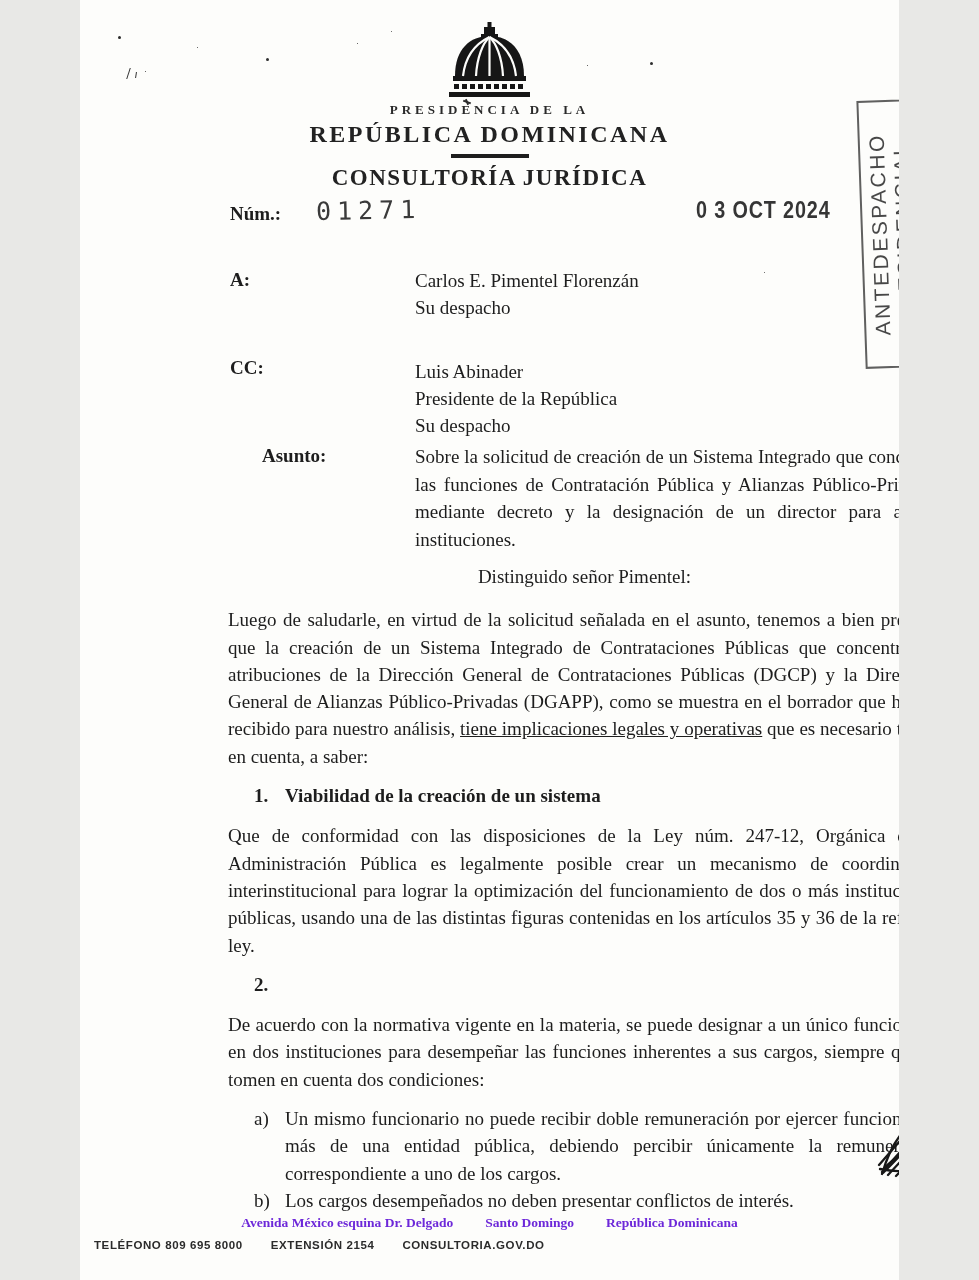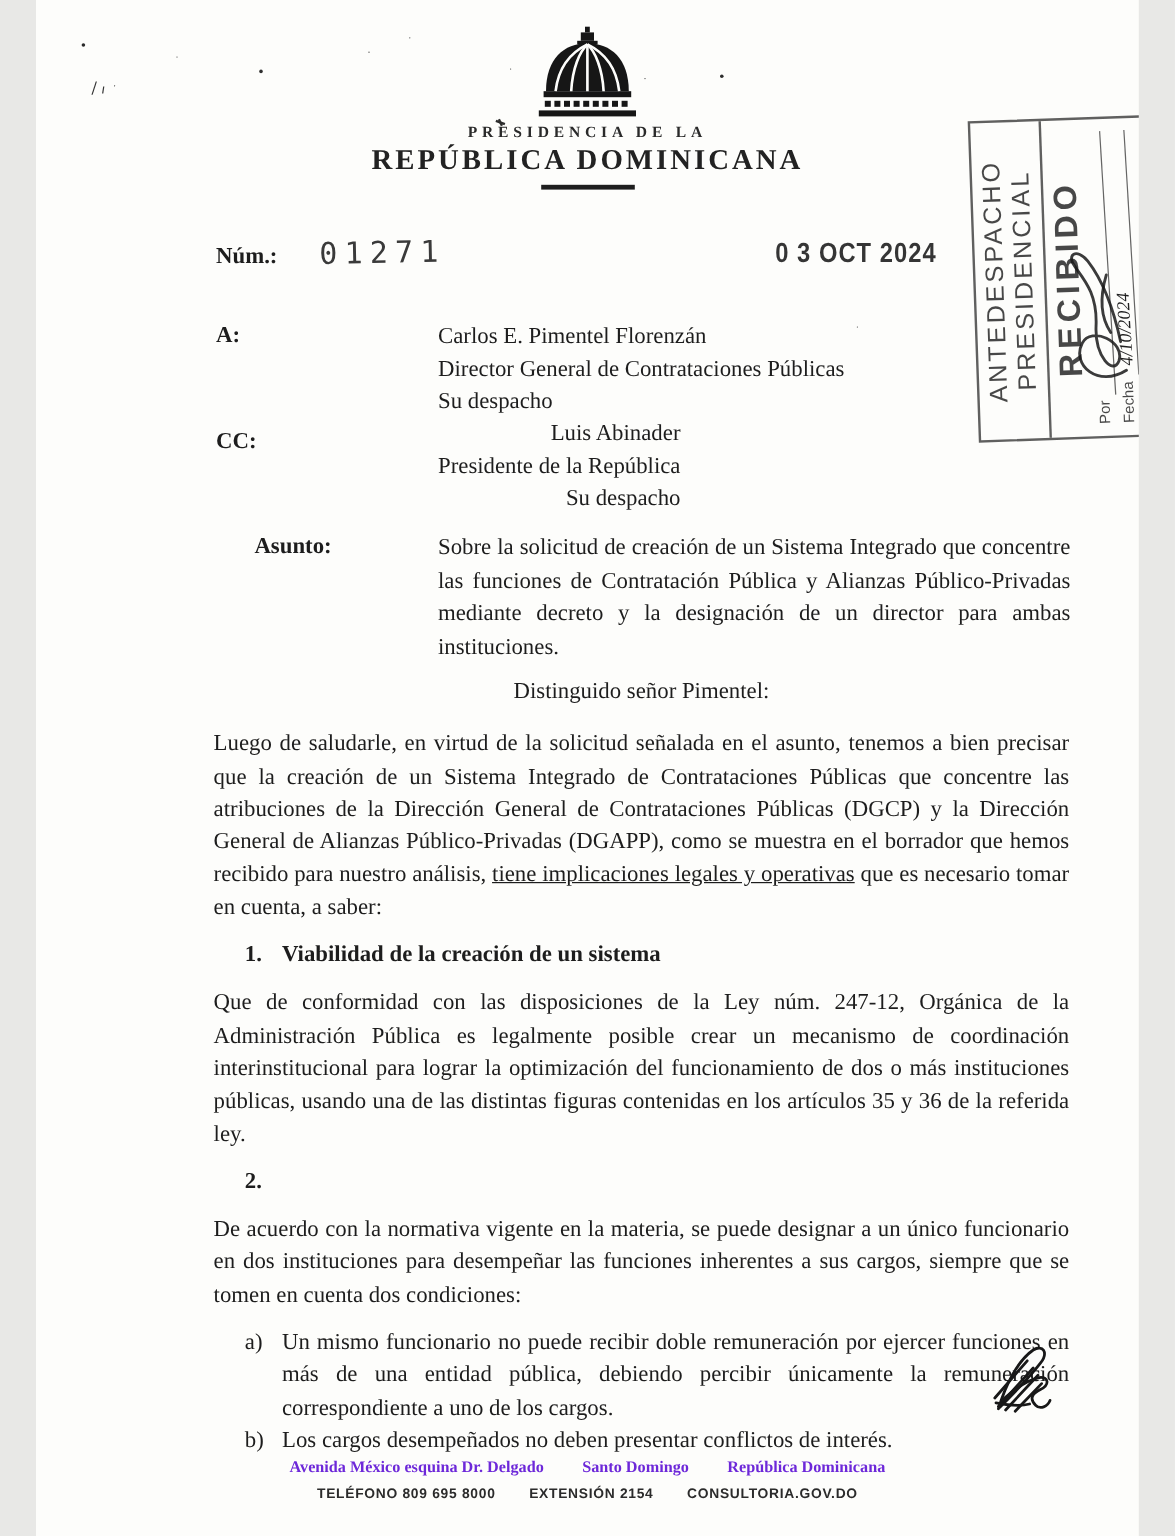--- a/index.html
+++ b/index.html
@@ -1,17 +1,17 @@
 <!DOCTYPE html>
 <html lang="es"><head>
 <meta charset="utf-8">
 <style>
   html,body{margin:0;padding:0;background:#e8e8e6;}
   .page{
-    position:relative;width:919px;height:1280px;margin:0 auto;
+    position:relative;width:819px;height:1280px;margin:0 auto;
     background:#fdfdfb;color:#1d1d1d;overflow:hidden;
     font-family:"Liberation Serif",serif;
   }
   
   .header{position:absolute;top:22px;left:0;right:0;text-align:center;}
   .seal{display:block;margin:0 auto 4px auto;}
   .presidencia{font-size:13px;font-weight:700;letter-spacing:4px;color:#2a2a2a;}
   .republica{font-size:24px;font-weight:700;letter-spacing:2.5px;margin-top:3px;color:#222;}
   .hdr-rule{width:78px;height:4px;background:#1e1e1e;margin:6px auto 7px auto;}
   .departamento{font-size:23px;font-weight:700;letter-spacing:1.5px;color:#222;}
@@ -57,21 +57,21 @@
   .sec-heading{display:flex;font-weight:700;text-align:left;margin:12px 0 13px 0;padding-left:26px;}
   .sec-num{width:31px;flex:none;}
   .list{margin-top:10px;padding-left:26px;}
   .list-item{display:flex;}
   .li-marker{width:31px;flex:none;}
   .li-text{flex:1;text-align:justify;}
   
   .footer-line1{position:absolute;top:1215px;left:0;right:0;text-align:center;
     font-size:13.5px;font-weight:700;color:#6d28d9;}
   .footer-line1 span{margin:0 16px;}
-  .footer-line2{position:absolute;top:1239px;left:0;right:0;text-align:center;
+  .footer-line2{position:absolute;top:1239px;left:0;right:0;
     font-family:"Liberation Sans",sans-serif;font-size:11.5px;font-weight:700;
     letter-spacing:.6px;color:#2b2b2b;}
   .footer-line2 span{margin:0 14px;}
   
   .speck{position:absolute;width:3px;height:3px;background:#2a2a2a;border-radius:50%;
     box-shadow:26px 34px 0 -1px #333, 78px 10px 0 -1px #3a3a3a, 148px 22px 0 0 #2f2f2f,
       238px 6px 0 -1px #333, 272px -6px 0 -1px #444, 356px 20px 0 -1px #3a3a3a,
       468px 28px 0 -1px #333, 532px 26px 0 0 #2e2e2e, 484px 76px 0 -1.5px #555,
       846px 82px 0 -1.5px #555, 645px 235px 0 -1px #444, 545px 355px 0 -1.5px #555,
       262px 420px 0 -1.5px #555;}
@@ -118,20 +118,21 @@
         <path d="M49.5 15 L49.5 54"></path>
         <path d="M49.5 15 C43 21 37 35 36 54"></path>
         <path d="M49.5 15 C56 21 62 35 63 54"></path>
         <path d="M49.5 15 C33 23 25 37 23 54"></path>
         <path d="M49.5 15 C66 23 74 37 76 54"></path>
       </g>
     </svg>
     <div class="presidencia">PRESIDENCIA DE LA</div>
     <div class="republica">REPÚBLICA DOMINICANA</div>
     <div class="hdr-rule"></div>
+    <div class="departamento">CONSULTORÍA JURÍDICA</div>
   </div>
 
   <div class="num-label">Núm.:</div>
   <div class="num-value">01271</div>
   <div class="date-stamp">0 3 OCT 2024</div>
 
   <div class="received-stamp">
     <div class="stamp-top">
       <div class="stamp-office">ANTEDESPACHO</div>
       <div class="stamp-office">PRESIDENCIAL</div>
@@ -155,26 +156,25 @@
           <path d="M28 62 C14 38 34 16 52 26 C66 34 52 62 36 56 C24 51 40 36 66 38 C92 40 104 30 116 22 C126 15 132 24 120 33 C102 46 74 54 52 58"></path>
           <path d="M60 50 C76 40 96 44 108 48"></path>
         </g>
       </svg>
     </div>
   </div>
 
   <div class="addr-label" style="top:269px;">A:</div>
   <div class="addr-block" style="top:267px;">
     <div class="addr-name">Carlos E. Pimentel Florenzán</div>
-    <div>Director General de Contrataciones Públicas</div>
     <div>Su despacho</div>
   </div>
 
   <div class="addr-label" style="top:357px;">CC:</div>
-  <div class="addr-block" style="top:348px;text-align:right;">
+  <div class="addr-block" style="top:358px;">
     <div class="addr-name">Luis Abinader</div>
     <div>Presidente de la República</div>
     <div>Su despacho</div>
   </div>
 
   <div class="addr-label" style="top:445px;margin-left:32px;">Asunto:</div>
   <div class="subject-block">Sobre la solicitud de creación de un Sistema Integrado que concentre las funciones de Contratación Pública y Alianzas Público-Privadas mediante decreto y la designación de un director para ambas instituciones.</div>
 
   <div class="letter-body">
     <p class="salutation">Distinguido señor Pimentel:</p>

